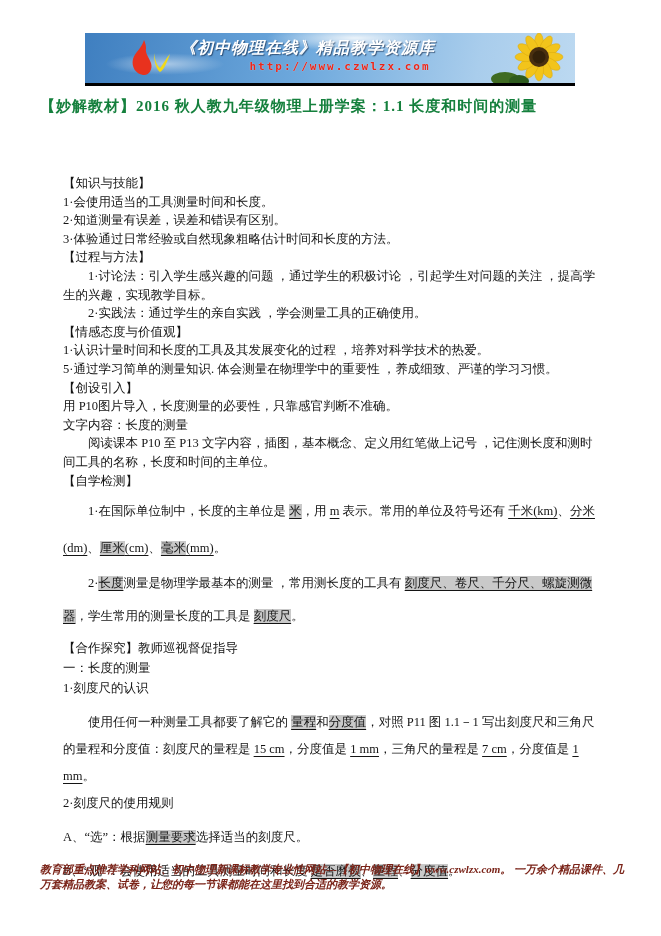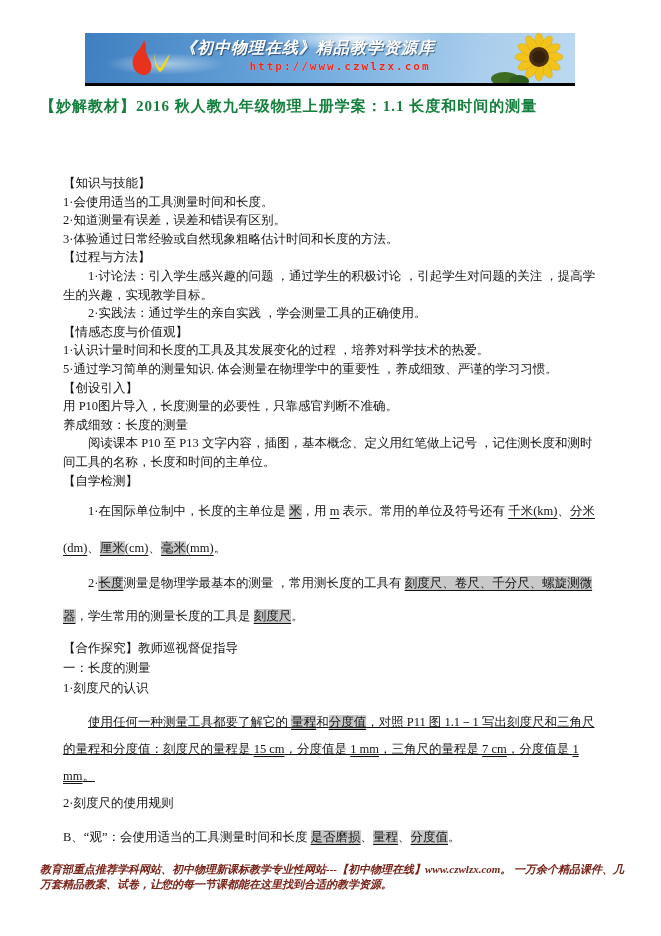--- a/index.html
+++ b/index.html
@@ -32,21 +32,21 @@
         font-size:12.5px;line-height:18.6px;color:#141414;margin-top:47px;}
   .body p{margin:0;padding:0;}
   .hd{padding-left:6px;}
   .ind1{padding-left:13px;}
   .ind2{text-indent:2em;}
   .q1{line-height:37px;margin-top:3px !important;}
   .q2{line-height:33px;}
   .coop{padding-left:10px;margin-top:5px !important;line-height:20px;}
   .coop2{padding-left:10px;line-height:20px;}
   .coop3{padding-left:2px;line-height:20px;}
-  .usage{line-height:27px;margin-top:11px !important;text-decoration:underline;}
+  .usage{line-height:27px;margin-top:11px !important;}
   .rule2{padding-left:10px;margin-top:3px !important;line-height:20px;}
   .itm{padding-left:25px;margin-top:14px !important;line-height:20px;}
 
   
   .u{text-decoration:underline;text-underline-offset:3px;}
   .sh{text-decoration:underline;text-underline-offset:3px;background:#c9c9c9;}
 
   
   .footer{position:absolute;left:40px;top:862px;width:585px;
           color:#7a2318;font-size:11px;line-height:14.5px;
@@ -106,36 +106,37 @@
     <p class="ind2">1·讨论法：引入学生感兴趣的问题 ，通过学生的积极讨论 ，引起学生对问题的关注 ，提高学生的兴趣，实现教学目标。</p>
     <p class="ind2">2·实践法：通过学生的亲自实践 ，学会测量工具的正确使用。</p>
 
     <p class="hd">【情感态度与价值观】</p>
     <p>1·认识计量时间和长度的工具及其发展变化的过程 ，培养对科学技术的热爱。</p>
     <p>5·通过学习简单的测量知识. 体会测量在物理学中的重要性 ，养成细致、严谨的学习习惯。</p>
 
     <p class="hd">【创设引入】</p>
     <p>用 P10图片导入，长度测量的必要性，只靠感官判断不准确。</p>
 
-    <p class="ind1">养成细致：长度的测量</p>
+    <p class="ind1">文字内容：长度的测量</p>
     <p class="ind2">阅读课本 P10 至 P13 文字内容，插图，基本概念、定义用红笔做上记号 ，记住测长度和测时间工具的名称，长度和时间的主单位。</p>
 
     <p class="ind1">【自学检测】</p>
 
     <p class="ind2 q1"><span>1·在国际单位制中，长度的主单位是 </span><span class="sh">米</span><span>，用 </span><span class="u">m</span><span> 表示。常用的单位及符号还有 </span><span class="u">千米(km)</span><span>、</span><span class="u">分米(dm)</span><span>、</span><span class="sh">厘米</span><span class="u">(cm)</span><span>、</span><span class="sh">毫米</span><span class="u">(mm)</span><span>。</span></p>
 
     <p class="ind2 q2"><span>2·</span><span class="sh">长度</span><span>测量是物理学最基本的测量 ，常用测长度的工具有 </span><span class="sh">刻度尺、卷尺、千分尺、螺旋测微器</span><span>，学生常用的测量长度的工具是 </span><span class="sh">刻度尺</span><span>。</span></p>
 
     <p class="coop">【合作探究】教师巡视督促指导</p>
     <p class="coop2">一：长度的测量</p>
     <p class="coop3">1·刻度尺的认识</p>
 
     <p class="ind2 usage"><span>使用任何一种测量工具都要了解它的 </span><span class="sh">量程</span><span>和</span><span class="sh">分度值</span><span>，对照 P11 图 1.1－1 写出刻度尺和三角尺的量程和分度值：刻度尺的量程是 </span><span class="u">15 cm</span><span>，分度值是 </span><span class="u">1 mm</span><span>，三角尺的量程是 </span><span class="u">7 cm</span><span>，分度值是 </span><span class="u">1 mm</span><span>。</span></p>
 
     <p class="rule2">2·刻度尺的使用规则</p>
 
+    <p class="itm"><span>A、“选”：根据</span><span class="sh">测量要求</span><span>选择适当的刻度尺。</span></p>
 
     <p class="itm"><span>B、“观”：会使用适当的工具测量时间和长度 </span><span class="sh">是否磨损</span><span>、</span><span class="sh">量程</span><span>、</span><span class="sh">分度值</span><span>。</span></p>
   </div>
 
   <div class="footer">教育部重点推荐学科网站、初中物理新课标教学专业性网站---【初中物理在线】www.czwlzx.com。 一万余个精品课件、几万套精品教案、试卷，让您的每一节课都能在这里找到合适的教学资源。</div>
 
 </div>
 
 </body></html>

